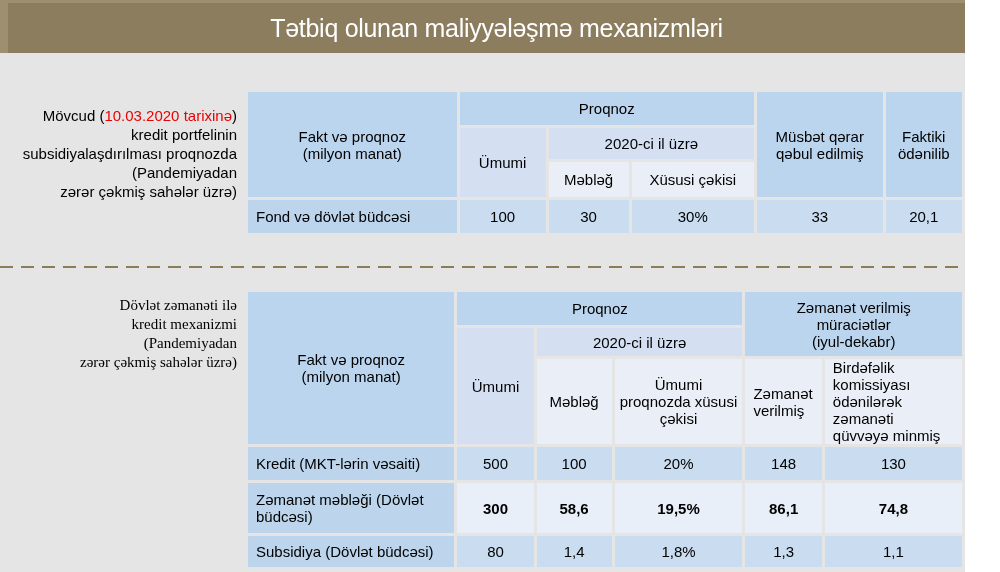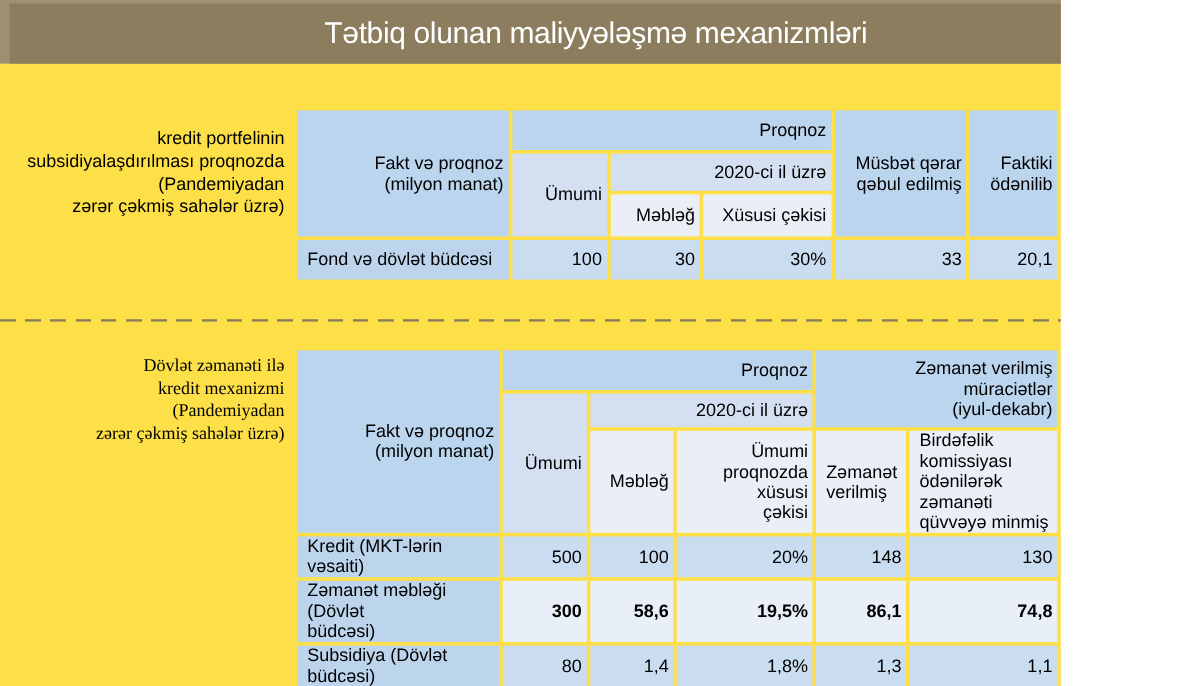--- a/index.html
+++ b/index.html
@@ -10,41 +10,41 @@
     --header-blue-pale:#EAEFF7;
     --row-label-blue:#BDD5EC;
     --row-blue:#C9DCF0;
     --row-pale:#E9EFF8;
     --date-red:#EE0000;
     --dash-olive:#8B7D5A;
   }
   *{margin:0;padding:0;box-sizing:border-box;}
   html,body{background:#fff;}
   body{font-family:"Liberation Sans","DejaVu Sans",sans-serif;}
-  .page{position:relative;width:884px;height:572px;background:#fde047;overflow:hidden;}
+  .page{position:relative;width:965px;height:572px;background:#e5e5e5;overflow:hidden;}
 
   
   .title-bar{position:absolute;top:0;left:0;width:1000px;height:53px;background:var(--title-bar-edge);}
   .title-bar-inner{position:absolute;left:8px;top:3px;right:15px;bottom:0;background:var(--title-bar);
     display:flex;align-items:center;justify-content:center;}
   .title-text{color:#fff;font-size:25px;letter-spacing:-0.3px;}
 
   
   .side-label{position:absolute;left:0;width:237px;text-align:right;font-size:15px;line-height:19px;color:#000;}
   .side-label-1{top:106px;}
   .side-label-2{top:296px;font-family:Liberation Serif, serif;}
   .red-text{color:var(--date-red);}
 
   
   .divider{position:absolute;top:266px;left:0;width:1000px;height:2px;
     background:repeating-linear-gradient(90deg,var(--dash-olive) 0 13px,transparent 13px 21px);}
 
   
   table{border-collapse:separate;border-spacing:3px;table-layout:fixed;position:absolute;}
-  td{font-size:15px;color:#000;text-align:right;vertical-align:middle;padding:0 4px;white-space:pre-line;}
+  td{font-size:15px;color:#000;text-align:center;vertical-align:middle;padding:0 4px;white-space:pre-line;}
   .tbl-1{left:245px;top:89px;}
   .tbl-2{left:245px;top:289px;}
   .r-a1{height:33px;} .r-b1{height:31px;} .r-c1{height:35px;} .r-d1{height:33px;border-radius:15px;}
   .r-a2{height:33px;} .r-b2{height:28px;} .r-c2{height:74px;} 
   .r-d2a{height:33px;padding-left:17px;} .r-d2b{height:50px;} .r-d2c{height:31px;}
   .c-head{background:var(--header-blue);}
   .c-t2{background:var(--header-blue-light);}
   .c-t3{background:var(--header-blue-pale);}
   .c-label{background:var(--row-label-blue);text-align:left;padding:0 6px 0 8px;}
   .c-vblue{background:var(--row-blue);}
@@ -56,20 +56,21 @@
 
 <div class="page">
 
   <div class="title-bar">
     <div class="title-bar-inner">
       <span class="title-text">Tətbiq olunan maliyyələşmə mexanizmləri</span>
     </div>
   </div>
 
   <div class="side-label side-label-1">
+    <div><span>Mövcud (</span><span class="red-text">10.03.2020 tarixinə</span><span>)</span></div>
     <div>kredit portfelinin</div>
     <div>subsidiyalaşdırılması proqnozda</div>
     <div>(Pandemiyadan</div>
     <div>zərər çəkmiş sahələr üzrə)</div>
   </div>
 
   <table class="tbl-1">
     <colgroup>
       <col style="width:222px">
         <col style="width:89px">

